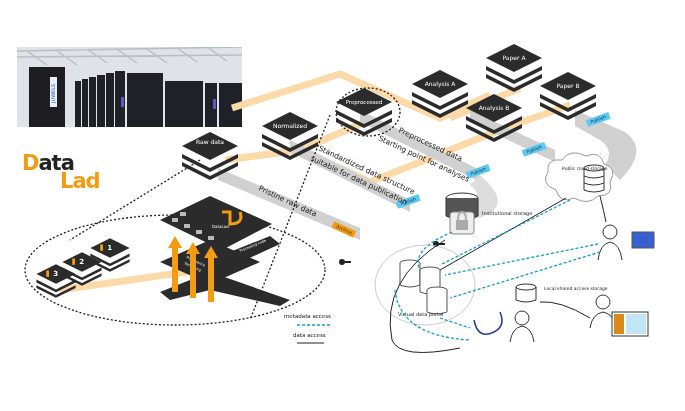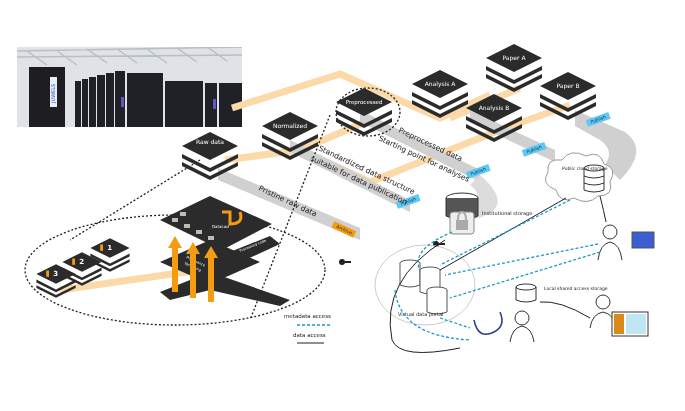--- a/index.html
+++ b/index.html
@@ -38,20 +38,24 @@
         <rect x="188" y="36" width="12" height="44"></rect>
           <rect x="202" y="36" width="23" height="44"></rect>
       </g>
       <g fill="#6a6ae0" opacity="0.8">
           <rect x="104" y="50" width="3" height="10"></rect>
           <rect x="196" y="52" width="3" height="10"></rect>
         </g>
     </svg>
   </div>
 
+  <div class="logo">
+    <div class="l1"><span class="acc">D</span><span>ata</span></div>
+    <div class="l2">Lad</div>
+  </div>
 
   <svg width="685" height="411" viewBox="0 0 685 411" style="position:absolute;left:0;top:0;">
     <defs>
       <g id="stack">
         <path d="M-28 16 L0 30 L28 16 L28 20 L0 34 L-28 20 Z" fill="#2b2b2b"></path>
         <path d="M-28 8 L0 22 L28 8 L28 12 L0 26 L-28 12 Z" fill="#2b2b2b"></path>
         <path d="M0 -14 L28 0 L0 14 L-28 0 Z" fill="#2b2b2b"></path>
       </g>
     </defs>
 

